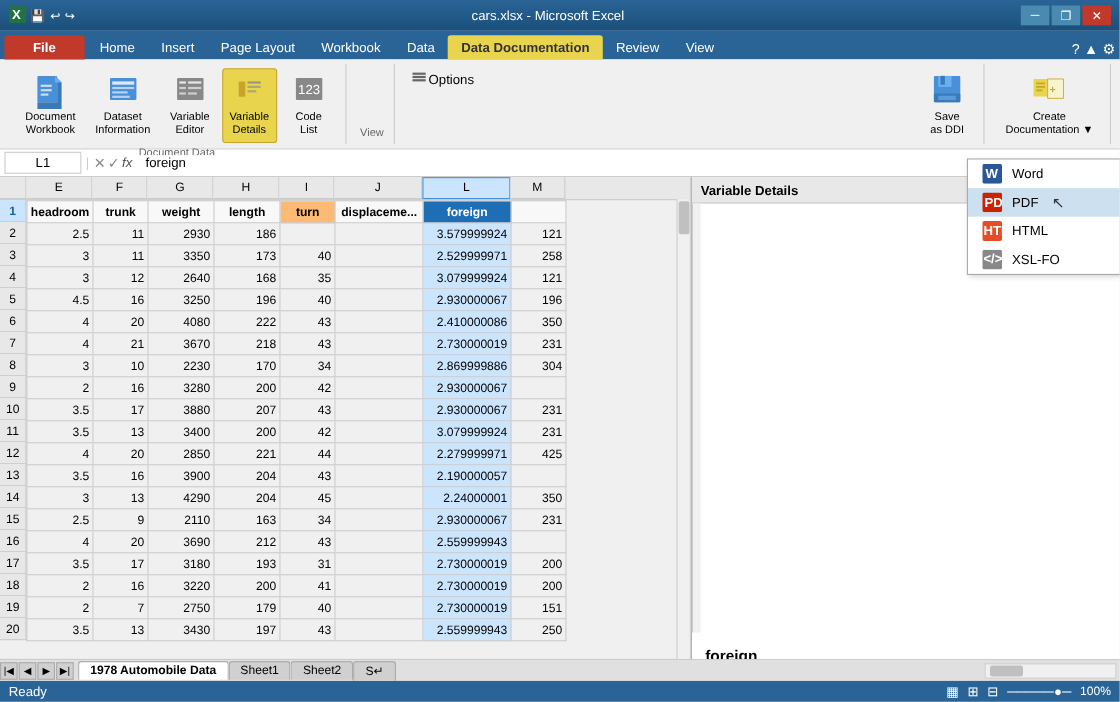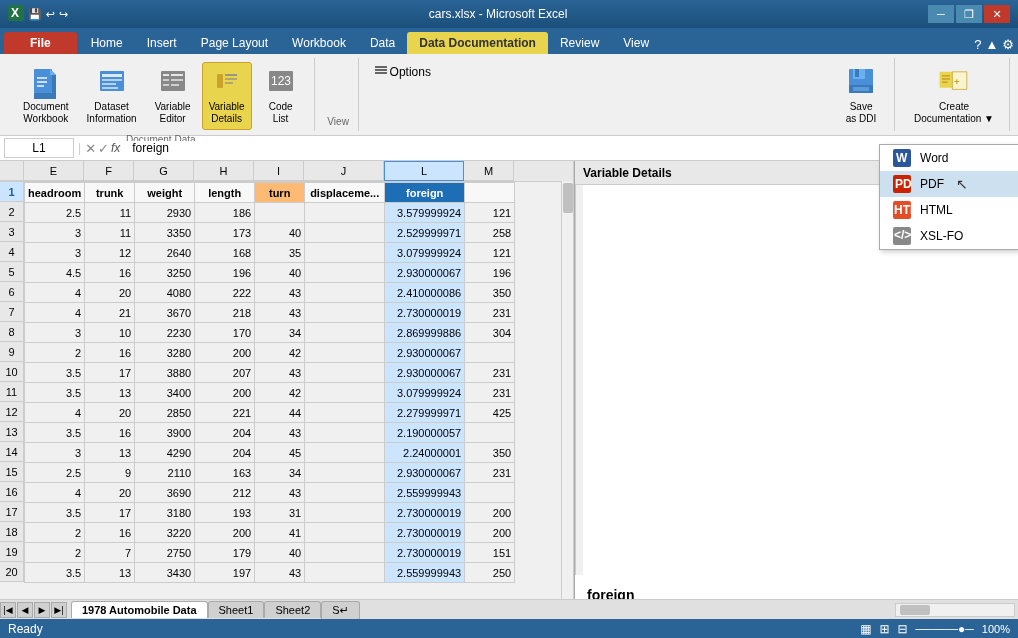--- a/index.html
+++ b/index.html
@@ -161,21 +161,21 @@
       font-size: 11px;
       text-align: right;
     }
     table.cells td.text-cell { text-align: left; }
     table.cells tr:first-child td { font-weight: bold; text-align: center; background: #f8f8f8; }
     table.cells td.highlighted { background: #cce5ff; }
     table.cells td.selected { background: #1e6eb5; color: white; }
 
     
     .var-details {
-      width: 444px;
+      width: 390px;
       background: white;
       border-left: 1px solid #aaa;
       display: flex;
       flex-direction: column;
     }
     .var-details-header {
       display: flex;
       align-items: center;
       justify-content: space-between;
       background: #e8e8e8;

